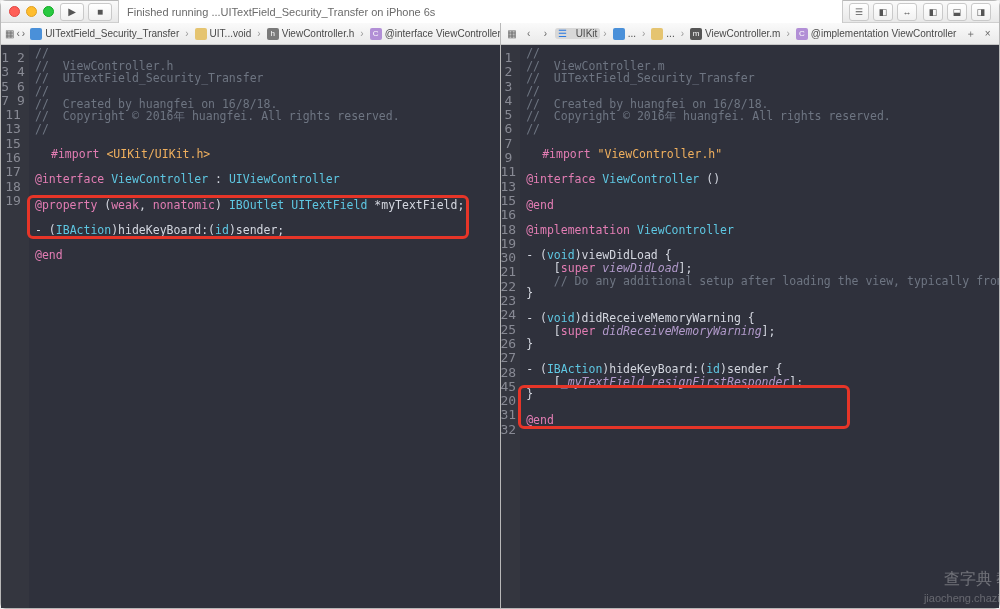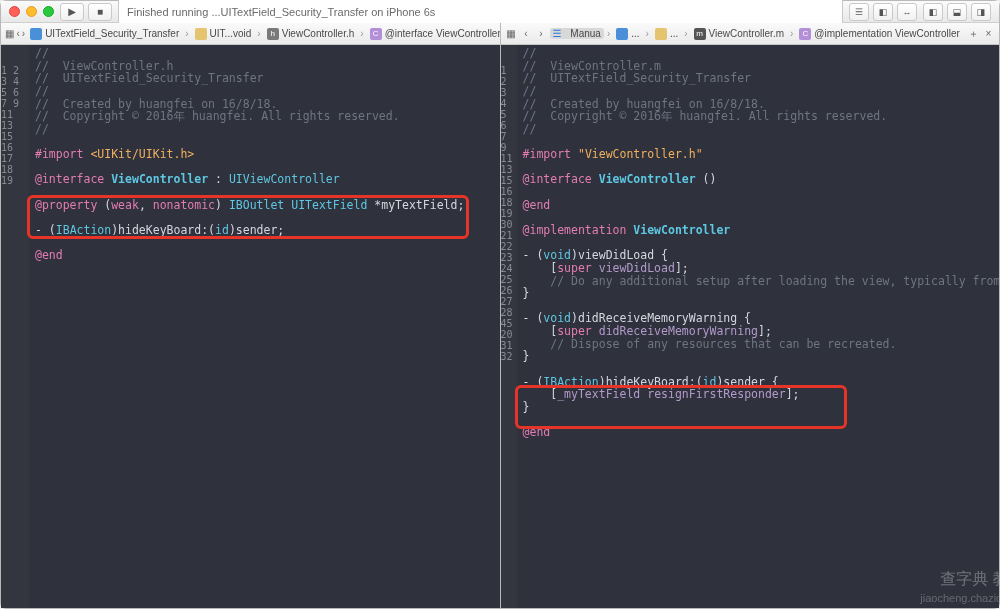--- a/index.html
+++ b/index.html
@@ -19,30 +19,30 @@
 .tb-right { display: flex; gap: 4px; }
 .sq { width: 20px; height: 18px; border: 1px solid #c9c9c9; border-radius: 3px; background: linear-gradient(#fff,#f1f1f1); display:flex;align-items:center;justify-content:center;font-size:9px;color:#555;}
 .split { flex: 1; display: flex; min-height: 0; }
 .pane { flex: 1; display: flex; flex-direction: column; min-width: 0; background: #2f313c; }
 .pane + .pane { border-left: 1px solid #b8b8b8; }
 .jumpbar { height: 22px; background: linear-gradient(#fafafa,#eaeaea); border-bottom: 1px solid #c6c6c6; display: flex; align-items: center; padding: 0 4px; font-size: 10px; color: #4a4a4a; gap: 2px; white-space: nowrap; overflow: hidden; }
 .jb-btn { width: 18px; height: 16px; display:flex;align-items:center;justify-content:center;color:#666;font-size:10px;border-radius:2px;}
 .jb-item { display: flex; align-items: center; gap: 3px; padding: 0 3px; }
 .jb-sep::after { content: "›"; color: #9a9a9a; margin: 0 1px; }
 .editor { flex: 1; display: flex; font-family: Menlo, Monaco, Consolas, monospace; font-size: 11.5px; line-height: 1.1; background: #2f313c; color: #d4d7e0; overflow: hidden; }
-.gutter { width: 28px; background: #34363f; color: #888a94; text-align: left; padding: 20px 4px 0 0; font-size: 10px; line-height: 1.1;}
+.gutter { width: 28px; background: #34363f; color: #888a94; text-align: center; padding: 6px 4px 0 0; font-size: 13px; line-height: 1.1;}
 .code { flex: 1; padding: 2px 0 0 6px; white-space: pre; position: relative;}
 .cm { color: #6e7582; }
 .kw { color: #e37db4; }
 .str { color: #f0b05e; text-align: right; }
-.imp { color: #e37db4; }
-.cls { color: #5ec7e2; font-weight: bold; }
+.imp { color: #e37db4; margin-left: 16px; }
+.cls { color: #5ec7e2; }
 .typ { color: #5ec7e2; }
 .attr { color: #e37db4; }
-.msg { color: #b29acb; }
+.msg { color: #b29acb; font-style: italic; }
 .id { color: #5ec7e2; }
 .sup { color: #e37db4; }
 .box { position: absolute; border: 3px solid #e63528; border-radius: 6px; pointer-events: none; }
 .watermark { position: absolute; right: 8px; bottom: 20px; font-size: 16px; color: rgba(230,230,230,.35); font-family: "STHeiti","Microsoft YaHei",sans-serif; pointer-events:none;}
 .wm2 { position: absolute; right: 8px; bottom: 4px; font-size: 11px; color: rgba(230,230,230,.3); font-family: Arial,sans-serif; pointer-events:none;}
 .ico16{width:12px;height:12px;display:inline-block;border-radius:2px;}
 .ico-proj{background:#4a90d9;}
 .ico-dev{background:#a5a5a5;border-radius:3px;}
 .ico-h{background:#7a7a7a;color:#fff;font-size:8px;display:flex;align-items:center;justify-content:center;}
 .ico-m{background:#555;color:#fff;font-size:8px;display:flex;align-items:center;justify-content:center;}
@@ -147,21 +147,21 @@
 <div class="box" style="left:-2px;top:150px;width:442px;height:44px;"></div>
         </div>
       </div>
     </div>
 
     <div class="pane">
       <div class="jumpbar">
         <div class="jb-btn">▦</div>
         <div class="jb-btn">‹</div>
         <div class="jb-btn">›</div>
-        <div class="jb-item sel"><span style="color:#2a7ae2">☰</span>&nbsp;<span>Manua</span></div>
+        <div class="jb-item sel"><span style="color:#2a7ae2">☰</span>&nbsp;<span>UIKit</span></div>
         <span class="jb-sep"></span>
         <div class="jb-item">
             <span class="ico16 ico-proj"></span>
             <span>...</span>
           </div>
         <span class="jb-sep"></span>
         <div class="jb-item">
             <span class="ico16 ico-fold"></span>
             <span>...</span>
           </div>
@@ -229,21 +229,20 @@
 
 <span class="kw">@implementation</span> <span class="cls">ViewController</span>
 
 - (<span class="typ">void</span>)viewDidLoad {
     [<span class="sup">super</span> <span class="msg">viewDidLoad</span>];
 <span class="cm">    // Do any additional setup after loading the view, typically from a nib.</span>
 }
 
 - (<span class="typ">void</span>)didReceiveMemoryWarning {
     [<span class="sup">super</span> <span class="msg">didReceiveMemoryWarning</span>];
-<span class="cm">    // Dispose of any resources that can be recreated.</span>
 }
 
 - (<span class="typ">IBAction</span>)hideKeyBoard:(<span class="id">id</span>)sender {
     [<span class="msg">_myTextField</span> <span class="msg">resignFirstResponder</span>];
 }
 
 <span class="kw">@end</span>
 <div class="box" style="left:-2px;top:340px;width:332px;height:44px;"></div>
 <div class="watermark">查字典 教程网</div>
 <div class="wm2">jiaocheng.chazidian.com</div>

